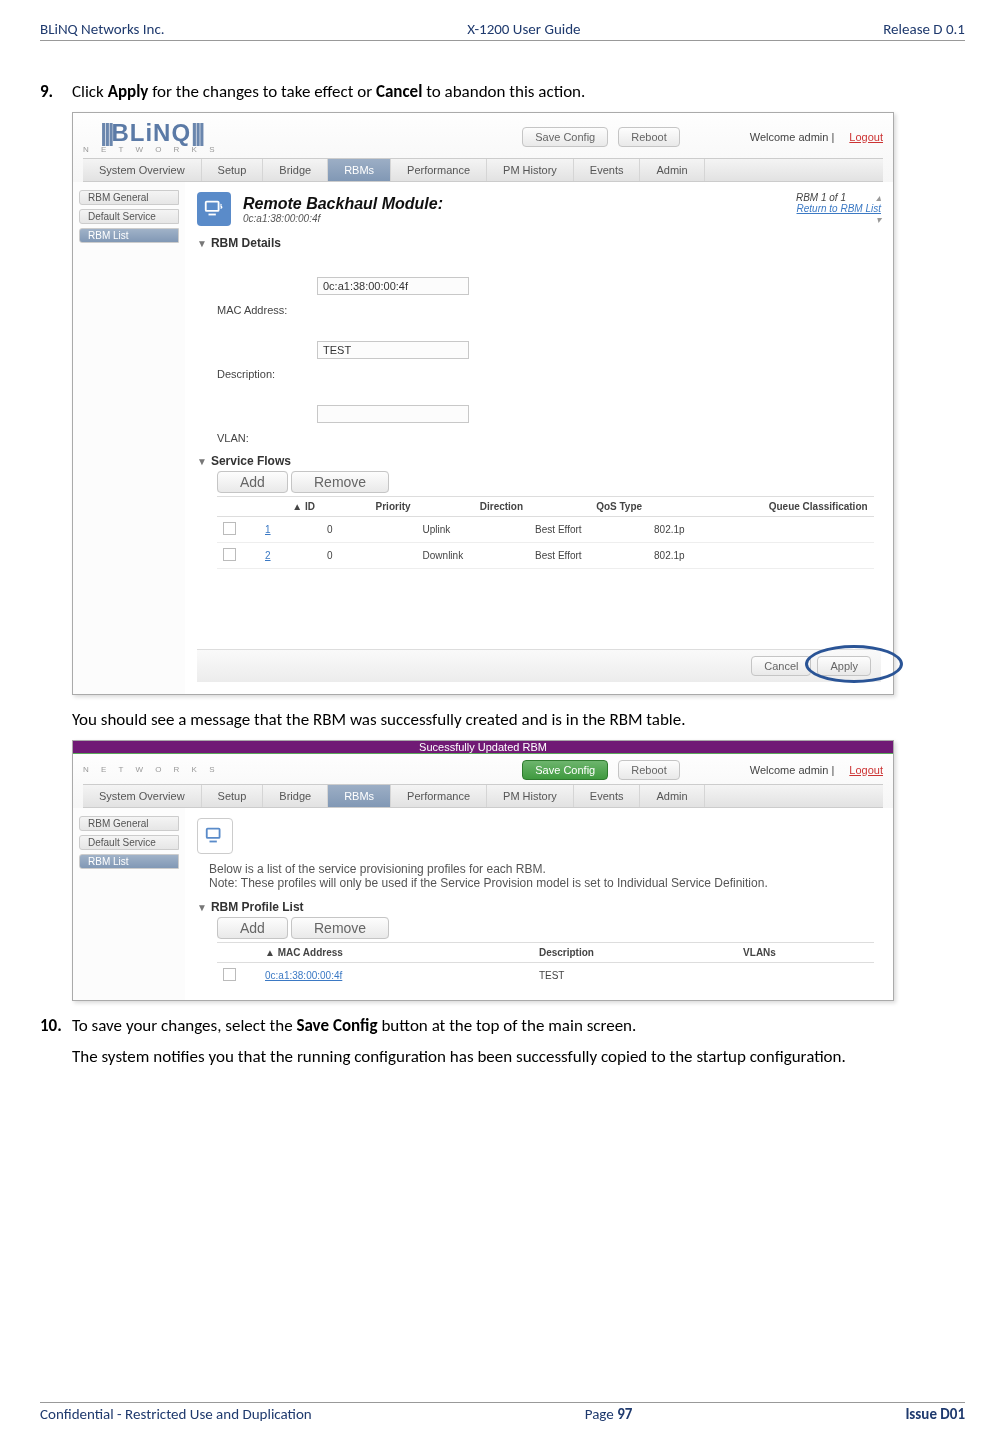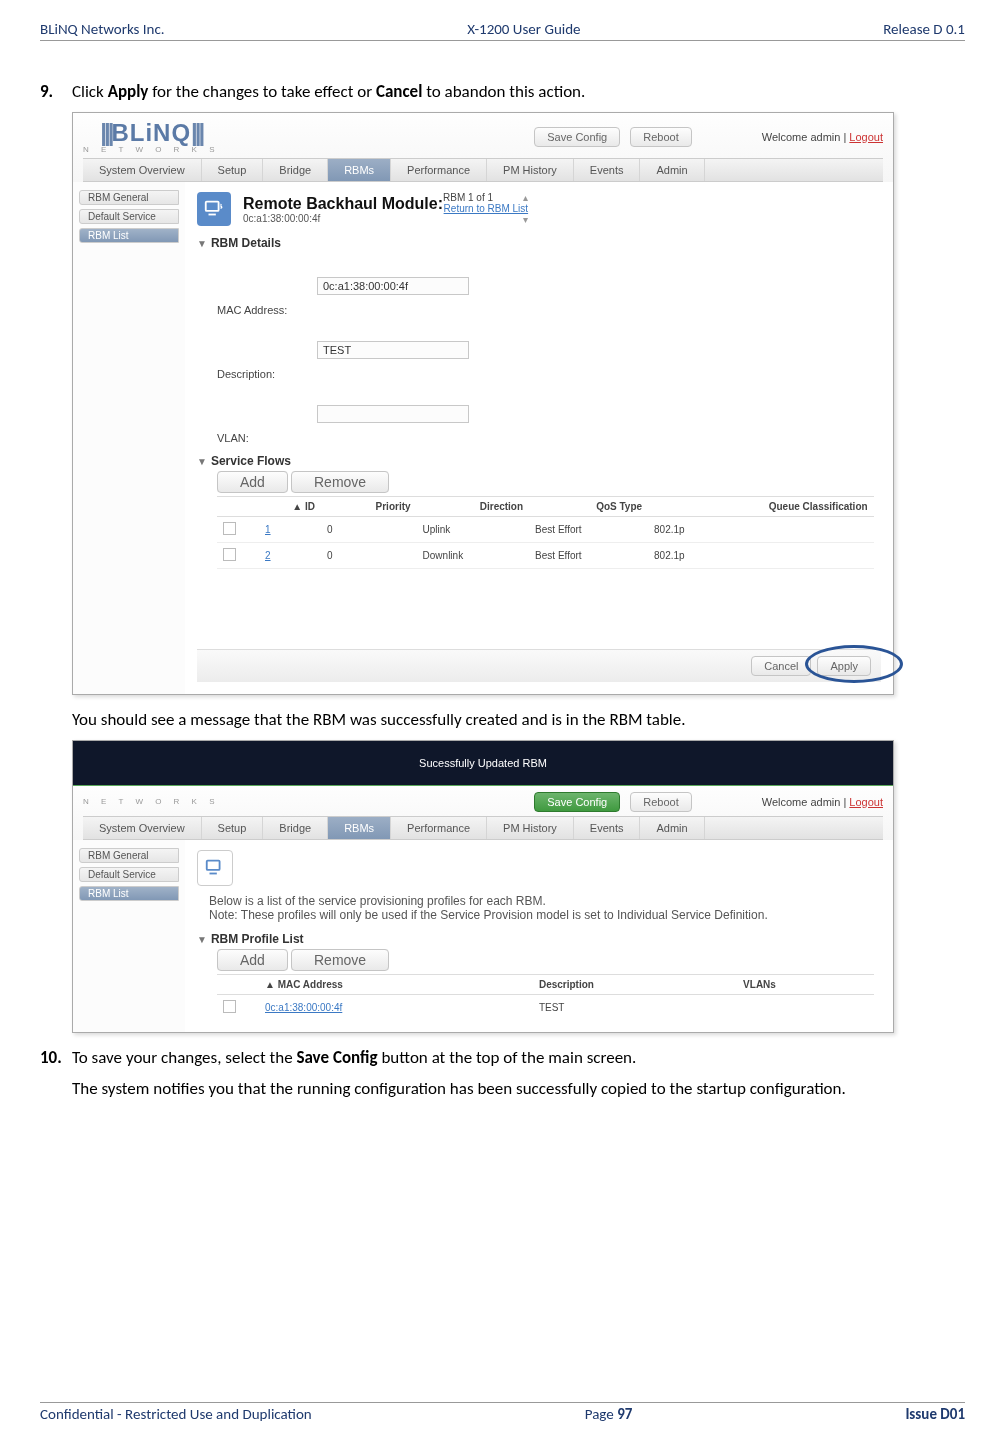--- a/index.html
+++ b/index.html
@@ -91,21 +91,21 @@
     font-size: 11px;
     color: #666;
     cursor: pointer;
   }
   .btn.green {
     background: linear-gradient(#6db56d,#3f9a3f);
     border-color: #2e7a2e;
     color: #fff;
   }
   .welcome { font-size: 11px; color: #444; margin-left: 60px;}
-  .welcome a { color: #c33; text-decoration: underline; }
+  .welcome a { color: #c33; text-decoration: underline; margin-left: 12px; }
 
   .navbar {
     display: flex;
     background: linear-gradient(#f4f4f4,#e2e2e2);
     border-top: 1px solid #ccc;
     border-bottom: 1px solid #ccc;
     font-size: 11px;
   }
   .navbar .tab {
     padding: 5px 16px;
@@ -124,21 +124,21 @@
     border: 1px solid #ccc;
     border-radius: 3px 0 0 3px;
     padding: 1px 8px;
     font-size: 10px;
     color: #555;
     margin-bottom: 4px;
   }
   .sidetab.active { background: linear-gradient(#a0b2c8,#8198b5); color:#fff; }
 
   .content { flex: 1; padding: 10px 12px 12px 12px; background:#fff; }
-  .content-head { display:flex; justify-content:flex-start; align-items:flex-start; }
+  .content-head { display:flex; justify-content:space-between; align-items:flex-start;font-style:italic; }
   .iconbox {
     width: 34px; height: 34px;
     background: #5a8bc9;
     border-radius: 4px;
     display: inline-flex;
     align-items: center; justify-content: center;
     margin-right: 12px;
   }
   .iconbox svg { width: 22px; height: 22px; fill:#fff; }
   .titleblock { display:flex; align-items:center; }
@@ -174,21 +174,21 @@
     padding:6px 10px; margin-top:80px;
   }
   .apply-wrap { position:relative; }
   .ellipse {
     position:absolute; left:-12px; top:-11px; width:92px; height:32px;
     border:3px solid #2a5496; border-radius:50%/50%;
     pointer-events:none;
   }
 
   .successbar {
-    background:#0f172a; color:#fff; text-align:center; padding:16px; font-size:11px;
+    background:#701a75; color:#fff; text-align:center; padding:0; font-size:11px;
     border-bottom:1px solid #5aa85a;
   }
   .profdesc { font-size:12px; color:#555; margin:8px 0 10px 12px; }
   table.plist { width:96%; margin-left:20px; border-collapse:collapse; font-size:10px; color:#444;}
   table.plist th { text-align:left; font-weight:bold; border-top:1px solid #ddd; border-bottom:1px solid #ddd; padding:4px 6px;}
   table.plist td { padding:5px 6px; }
   table.plist .maclink { color:#3b79c4; text-decoration:underline;}
 </style>
 </head>
 <body>

